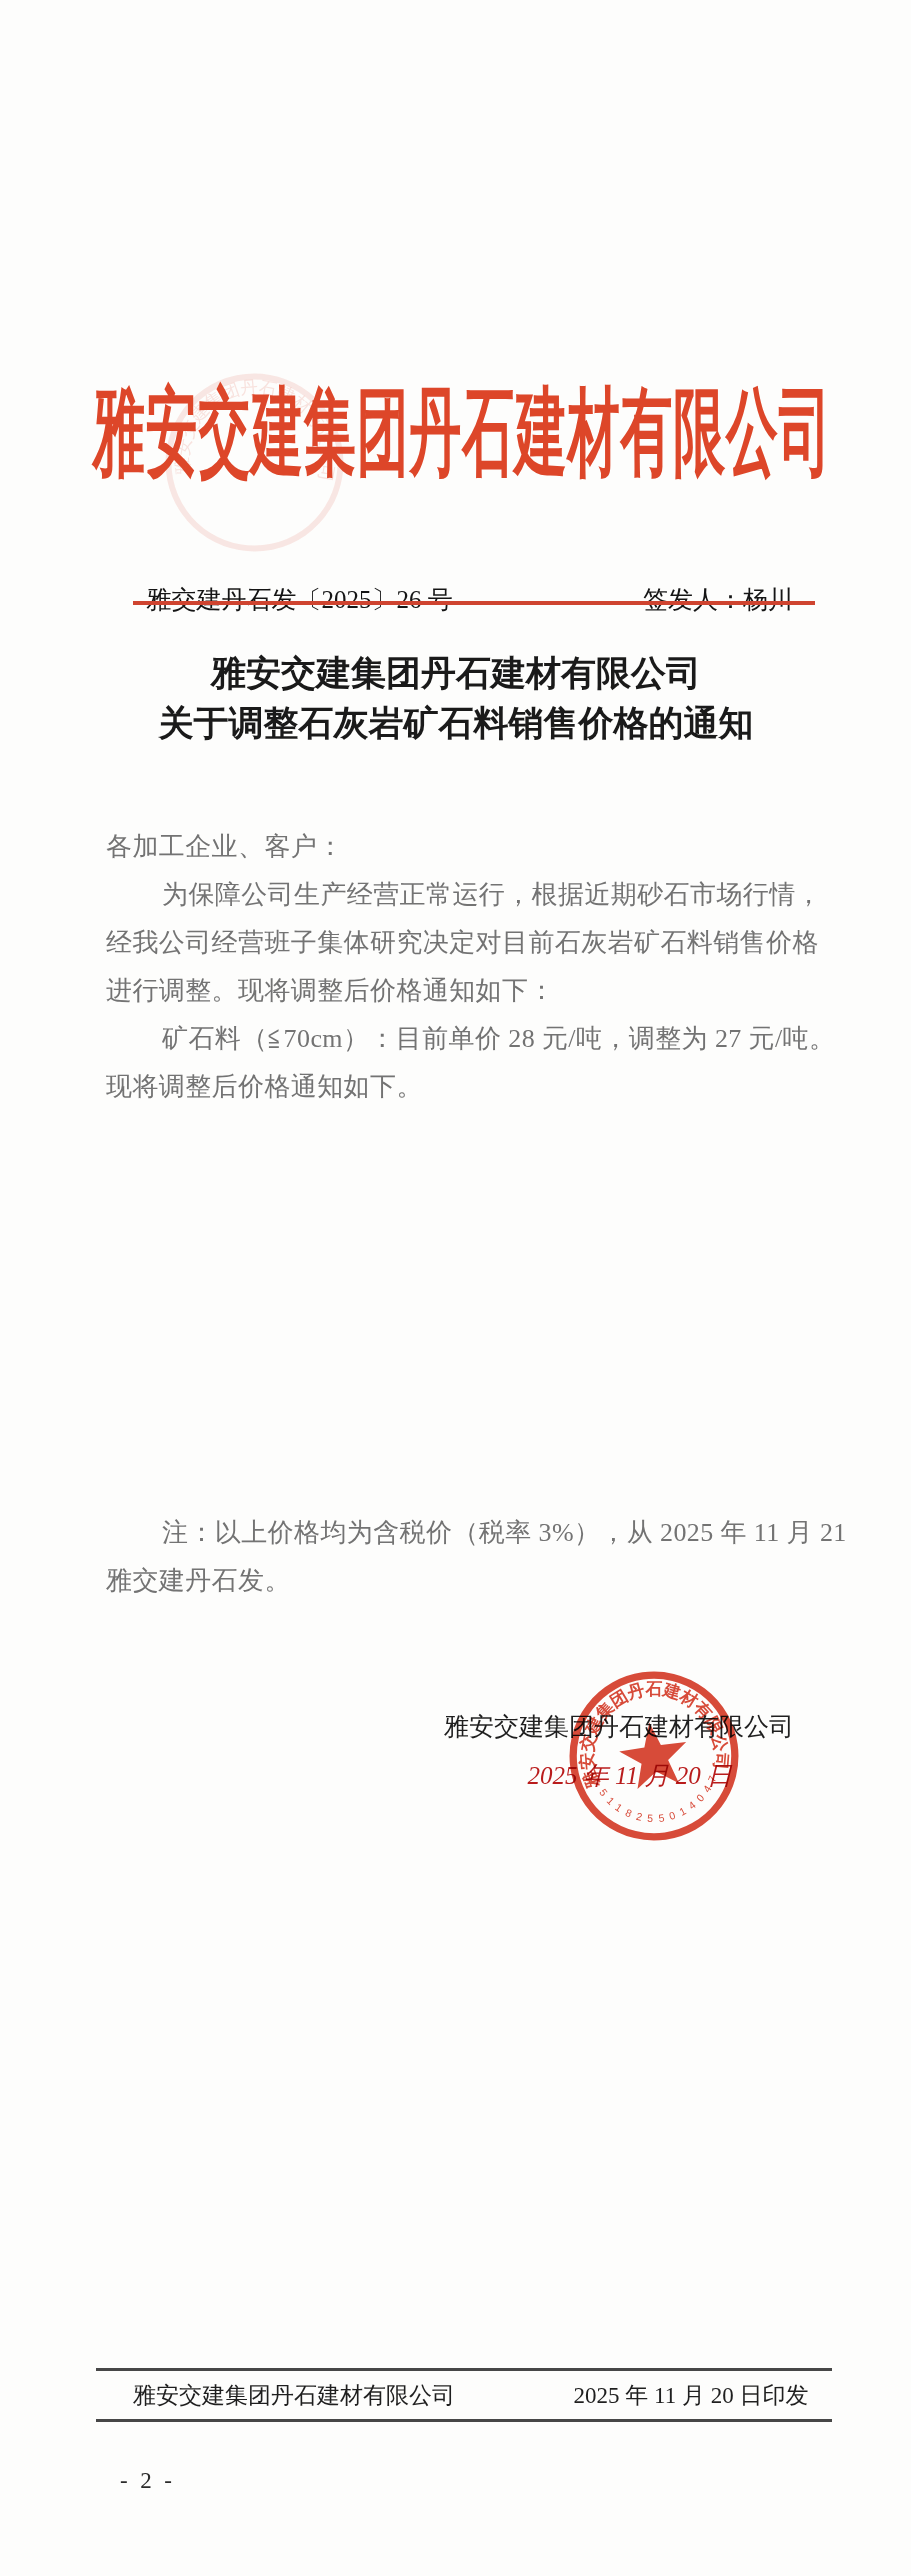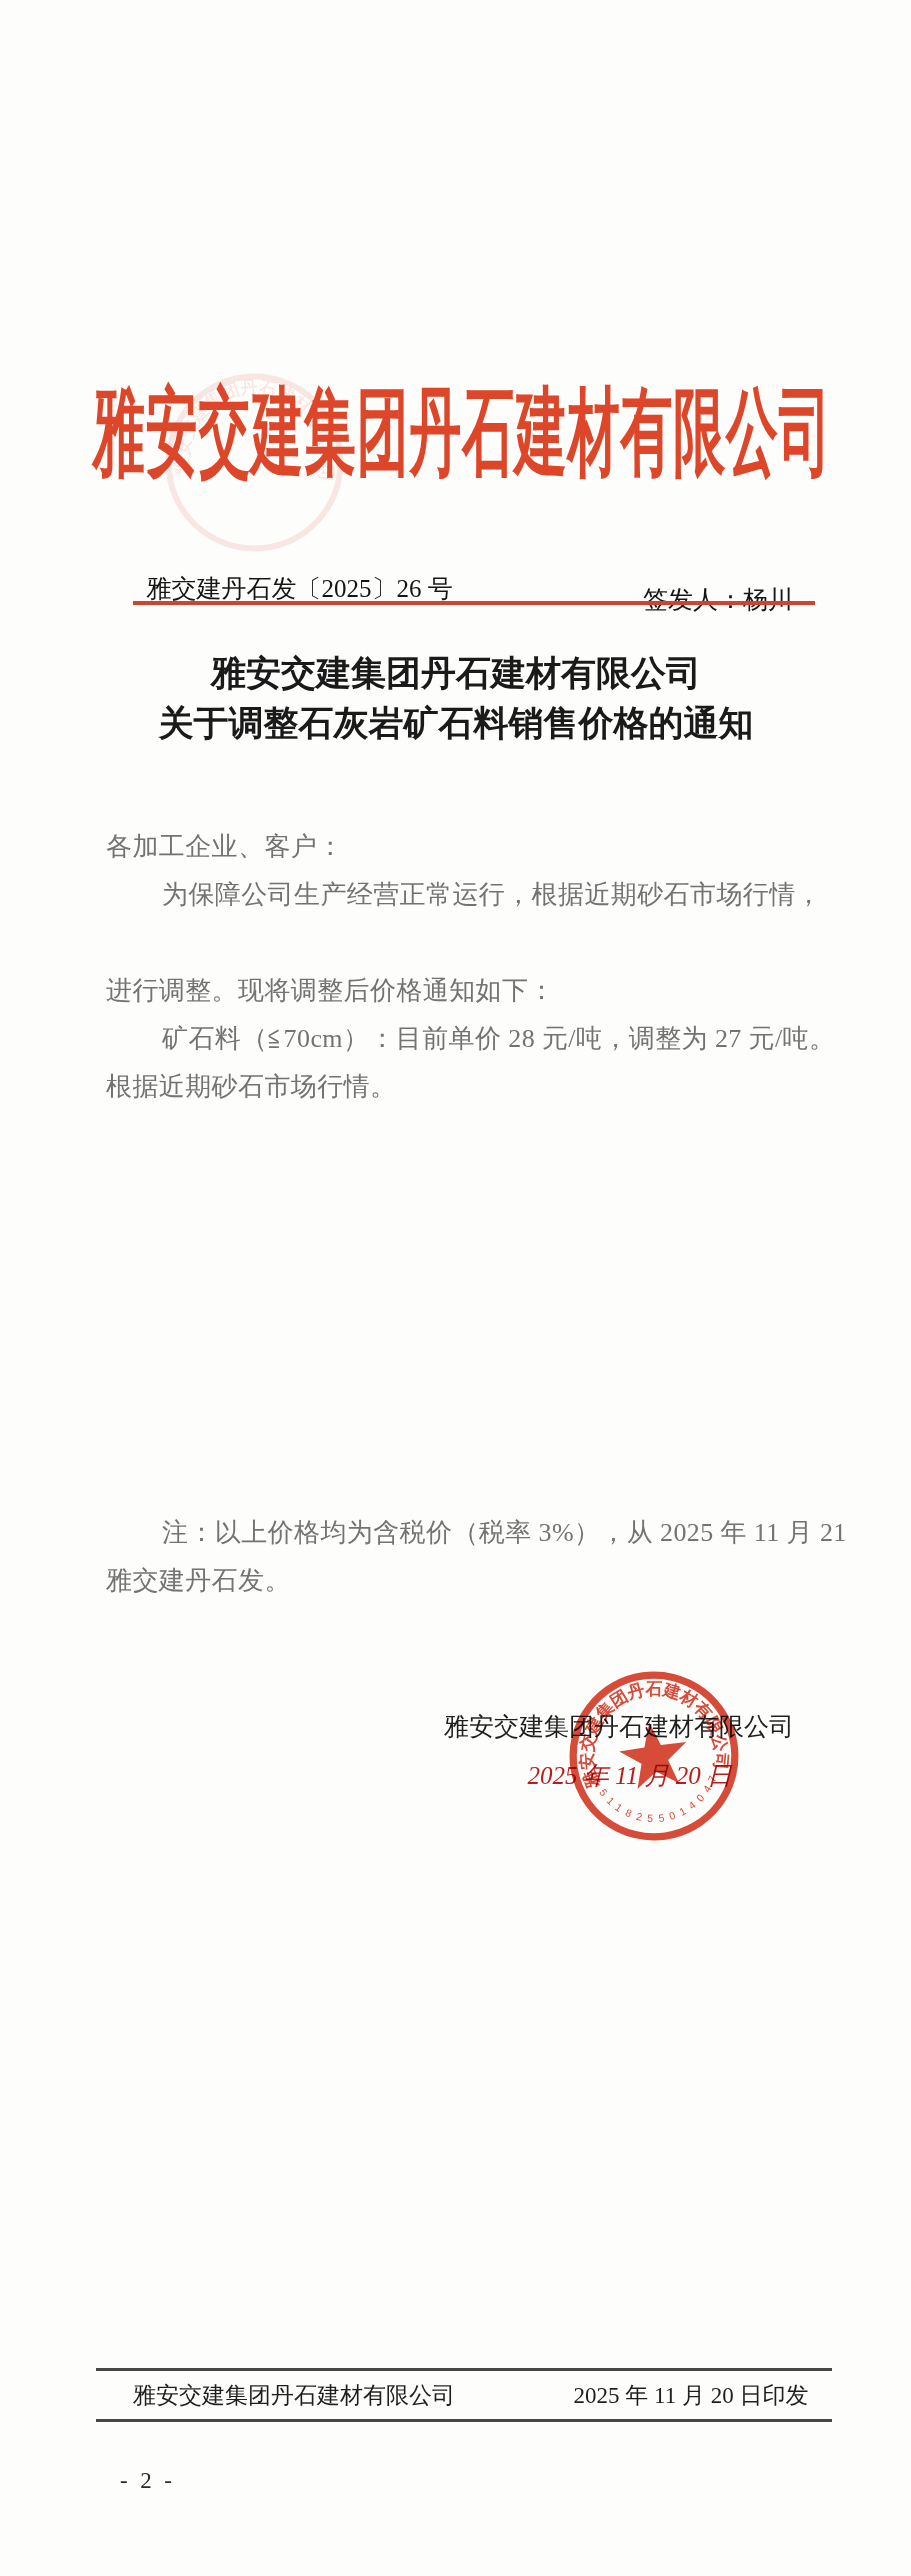--- a/index.html
+++ b/index.html
@@ -27,21 +27,21 @@
     white-space: nowrap;
     line-height: 1.18;
     transform: scaleX(0.54);
     transform-origin: 0 0;
     z-index: 2;
     letter-spacing: 1.7px;
   }
 
   .docnum-row {
     left: 133px; top: 560px; width: 682px;
-    display: flex; justify-content: space-between; align-items: center;
+    display: flex; justify-content: space-between; align-items: flex-end;
     font-size: 25px; color: #151515; z-index: 2;
   }
   .docnum-row .left { padding-left: 13.5px; }
   .docnum-row .right { padding-right: 22px; margin-top: 23px; }
 
   .red-rule { left: 133px; top: 601px; width: 682px; height: 4.2px; background: #cf4430; z-index: 2; }
 
   .doc-title { left: 0; width: 912px; text-align: center; font-weight: bold; color: #1a1a1a; font-size: 35px; white-space: nowrap; z-index: 2; }
   .doc-title.l1 { top: 650px; }
   .doc-title.l2 { top: 700px; }
@@ -94,23 +94,24 @@
     <span class="right">签发人：杨川</span>
   </div>
 
   <div class="abs red-rule"></div>
 
   <div class="abs doc-title l1">雅安交建集团丹石建材有限公司</div>
   <div class="abs doc-title l2">关于调整石灰岩矿石料销售价格的通知</div>
 
   <div class="abs body-line" style="top:829px">各加工企业、客户：</div>
   <div class="abs body-line indent" style="top:877px">为保障公司生产经营正常运行，根据近期砂石市场行情，</div>
+  <div class="abs body-line" style="top:925px">经我公司经营班子集体研究决定对目前石灰岩矿石料销售价格</div>
   <div class="abs body-line" style="top:973px">进行调整。现将调整后价格通知如下：</div>
   <div class="abs body-line indent" style="top:1021px">矿石料（≦70cm）：目前单价 28 元/吨，调整为 27 元/吨。</div>
-  <div class="abs body-line" style="top:1069px">根据近期砂石市场行情。</div>
+  <div class="abs body-line" style="top:1069px">现将调整后价格通知如下。</div>
 
   <div class="abs body-line indent" style="top:1515px">注：以上价格均为含税价（税率 3%），从 2025 年 11 月 21</div>
   <div class="abs body-line" style="top:1563px">雅交建丹石发。</div>
 
   <div class="abs sig-company">雅安交建集团丹石建材有限公司</div>
   <div class="abs sig-date">2025 年 11 月 20 日</div>
 
   <svg class="abs seal" viewBox="0 0 240 240">
     <g transform="rotate(-8 120 120)">
       <circle cx="120" cy="120" r="100" fill="none" stroke="#d63b28" stroke-width="9"></circle>

